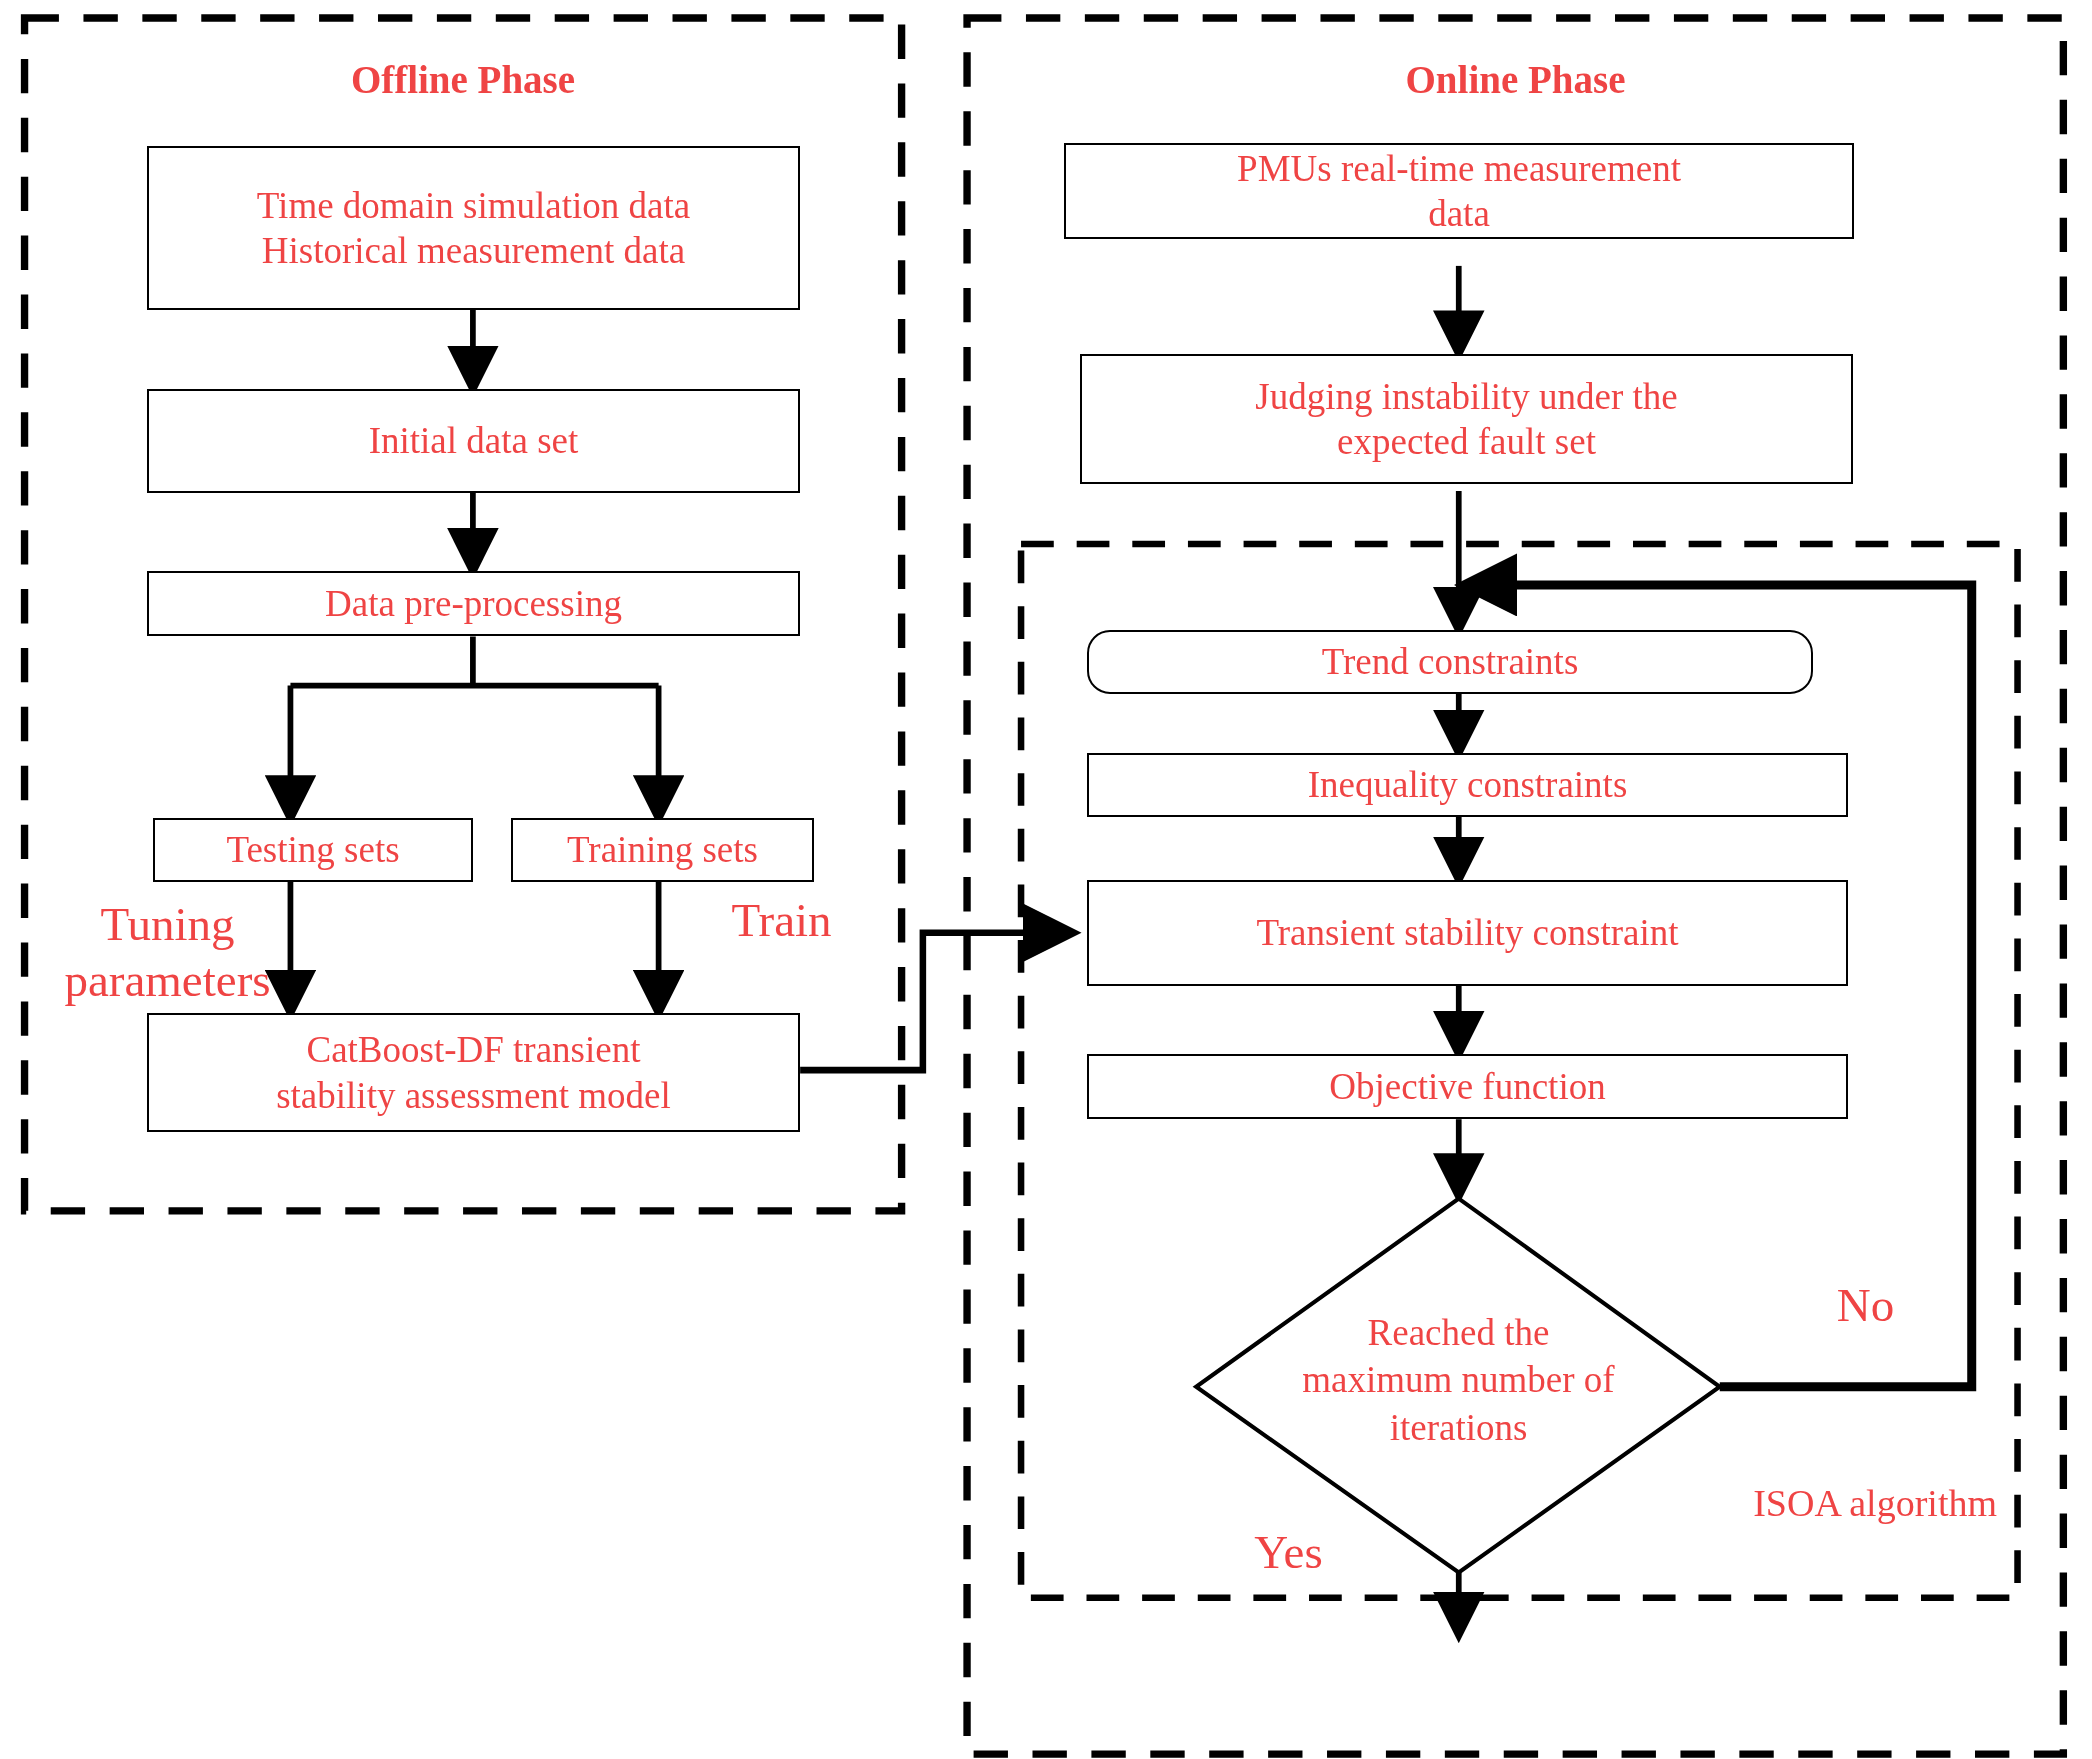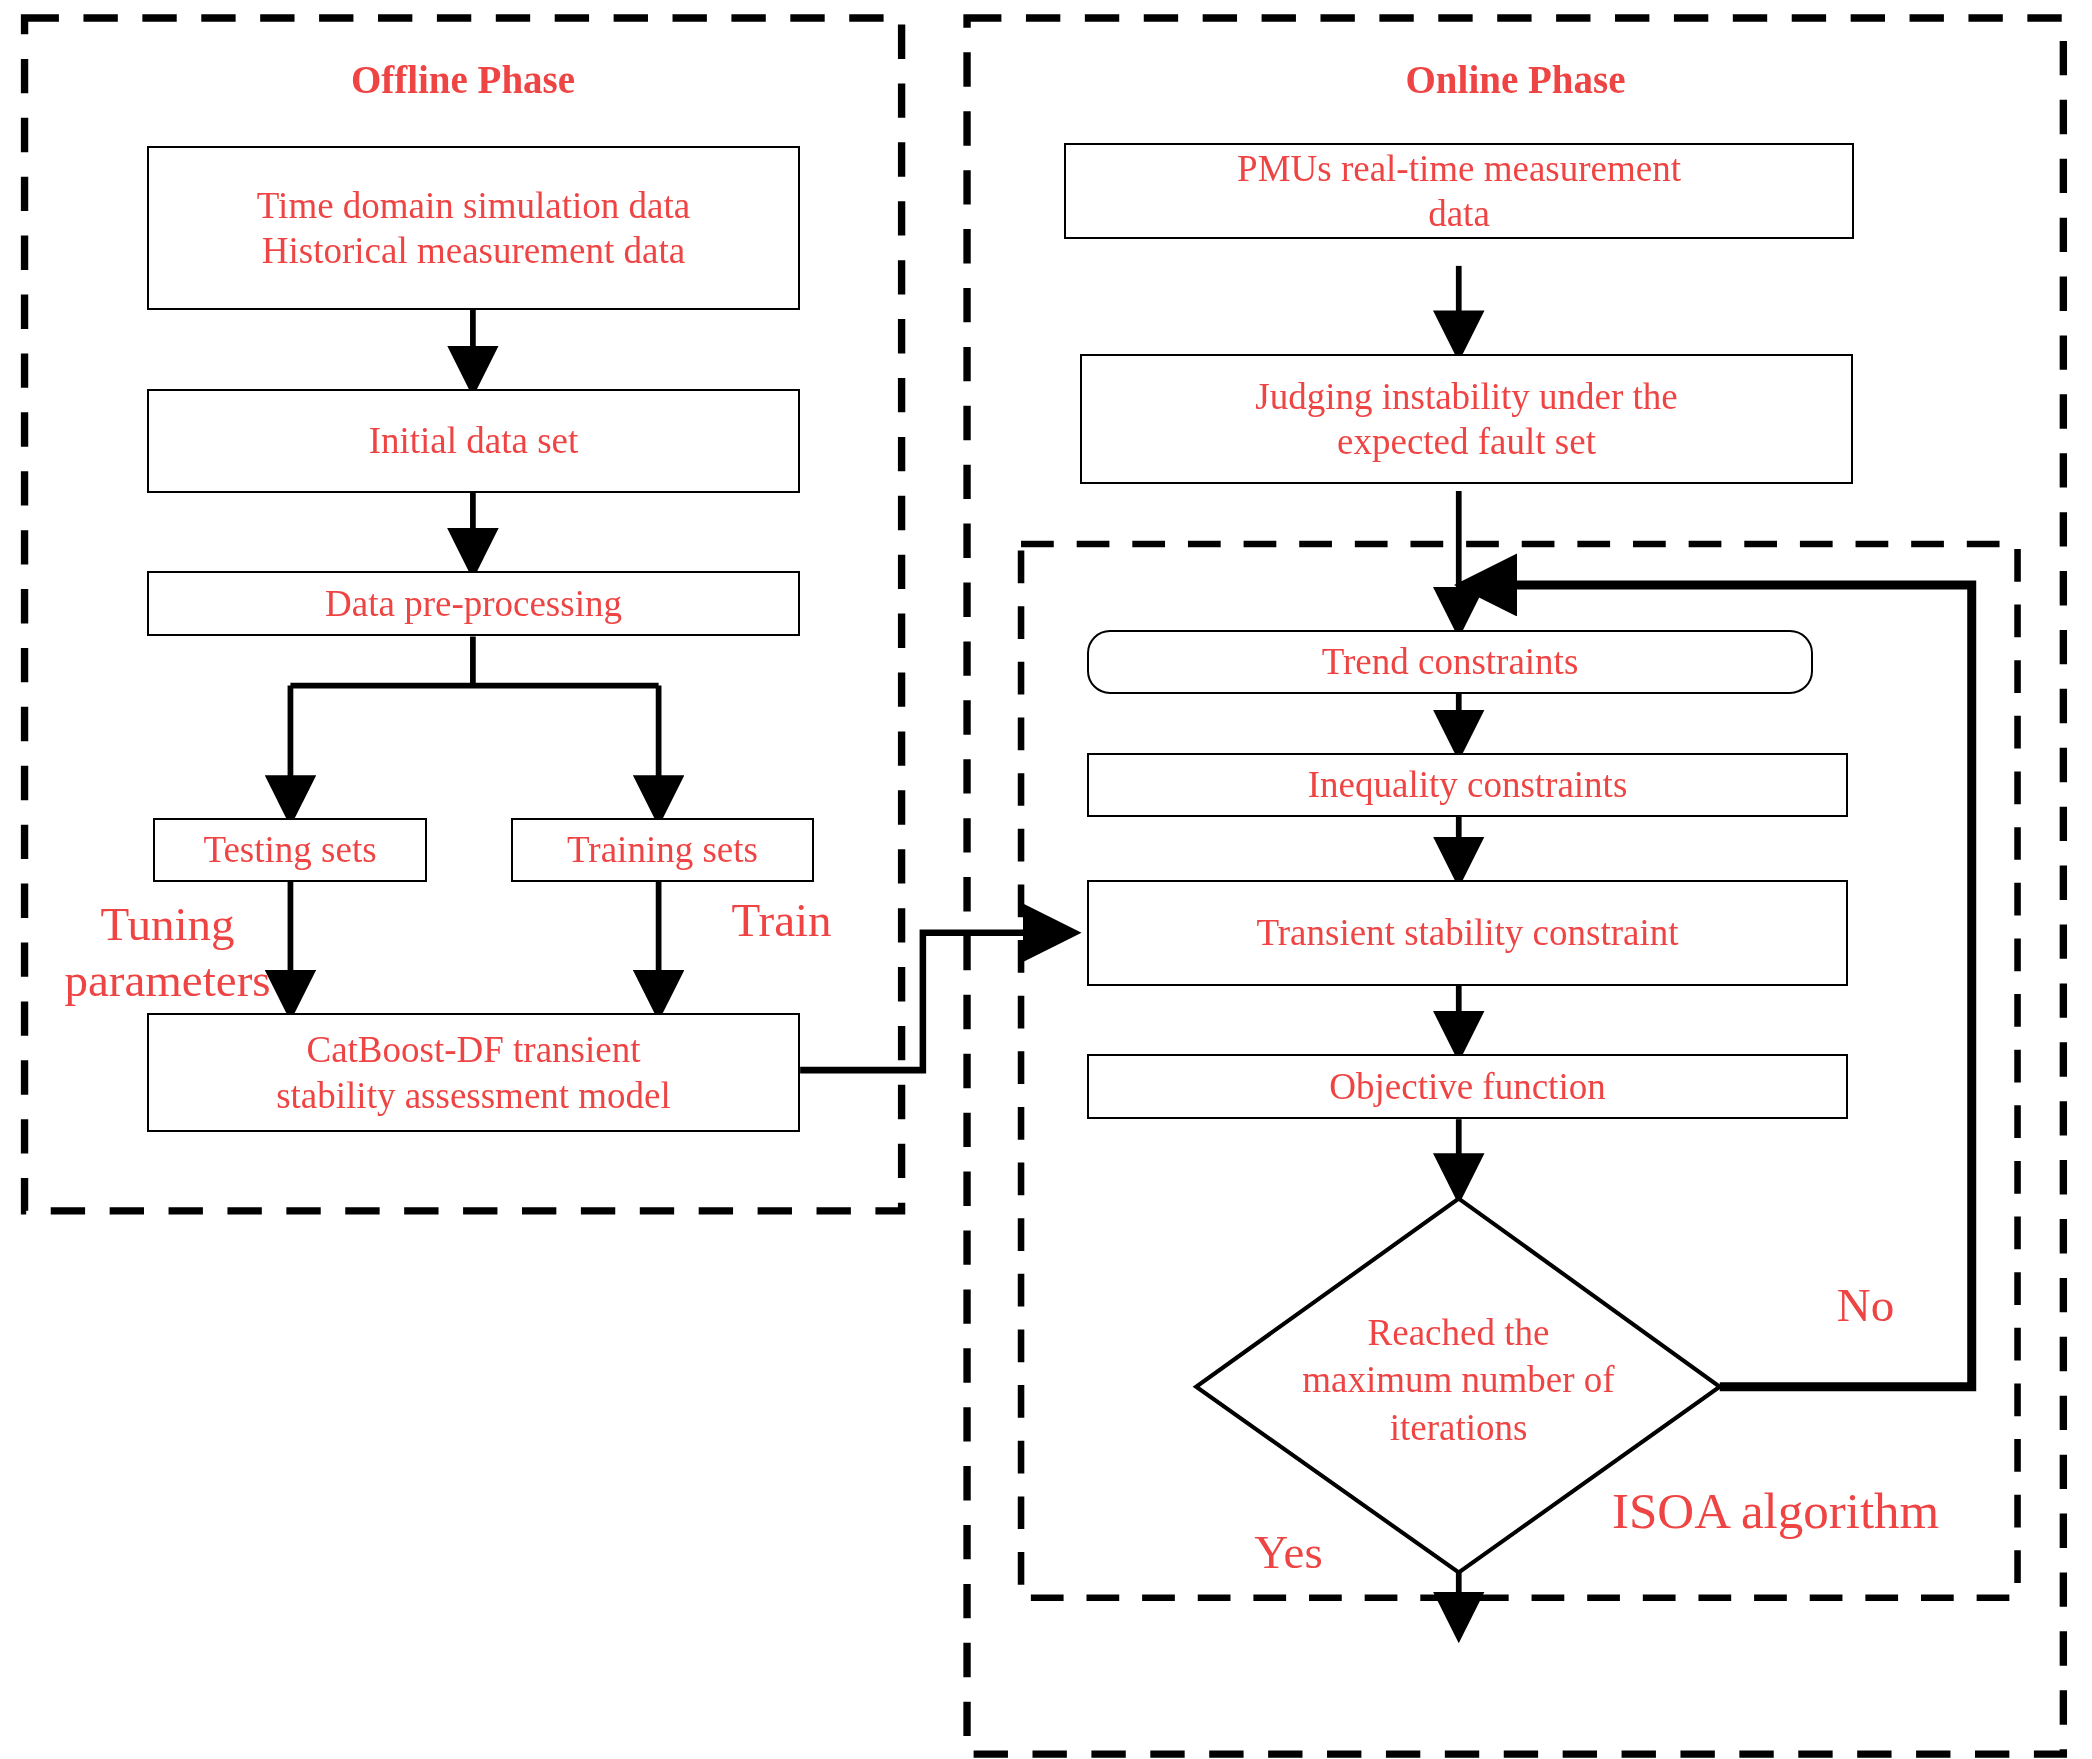--- a/index.html
+++ b/index.html
@@ -109,21 +109,21 @@
   <div class="phase-title" style="left:24.5px;top:57px;width:877px;">Offline Phase</div>
   <div class="phase-title" style="left:967px;top:57px;width:1097px;">Online Phase</div>
 
   <div class="node" style="left:147px;top:146px;width:653px;height:164px;">Time domain simulation data
 Historical measurement data</div>
 
   <div class="node" style="left:147px;top:389px;width:653px;height:104px;">Initial data set</div>
 
   <div class="node" style="left:147px;top:571px;width:653px;height:65px;">Data pre-processing</div>
 
-  <div class="node" style="left:153px;top:818px;width:274px;height:64px;">Testing sets</div>
+  <div class="node" style="left:153px;top:818px;width:320px;height:64px;">Testing sets</div>
 
   <div class="node" style="left:511px;top:818px;width:303px;height:64px;">Training sets</div>
 
   <div class="node" style="left:147px;top:1013px;width:653px;height:119px;">CatBoost-DF transient
 stability assessment model</div>
 
   <div class="edge-label" style="left:49px;top:896px;width:237px;">Tuning
 parameters</div>
   <div class="edge-label" style="left:704px;top:892px;width:155px;">Train</div>
 
@@ -142,16 +142,16 @@
   <div class="node" style="left:1087px;top:1054px;width:761px;height:65px;">Objective function</div>
 
   <div class="diamond-text" style="left:1203px;top:1309px;width:511px;">Reached the
 maximum number of
 iterations</div>
 
 
   <div class="edge-label" style="left:1800px;top:1277px;width:131px;">No</div>
   <div class="edge-label" style="left:1219px;top:1524px;width:139px;">Yes</div>
 
-  <div class="edge-label" style="left:1612px;top:1481px;width:385px;text-align:left;font-size:51px;">ISOA algorithm</div>
+  <div class="edge-label" style="left:1612px;top:1481px;width:385px;text-align:right;font-size:38px;">ISOA algorithm</div>
 
 </div>
 
 
 </body></html>

